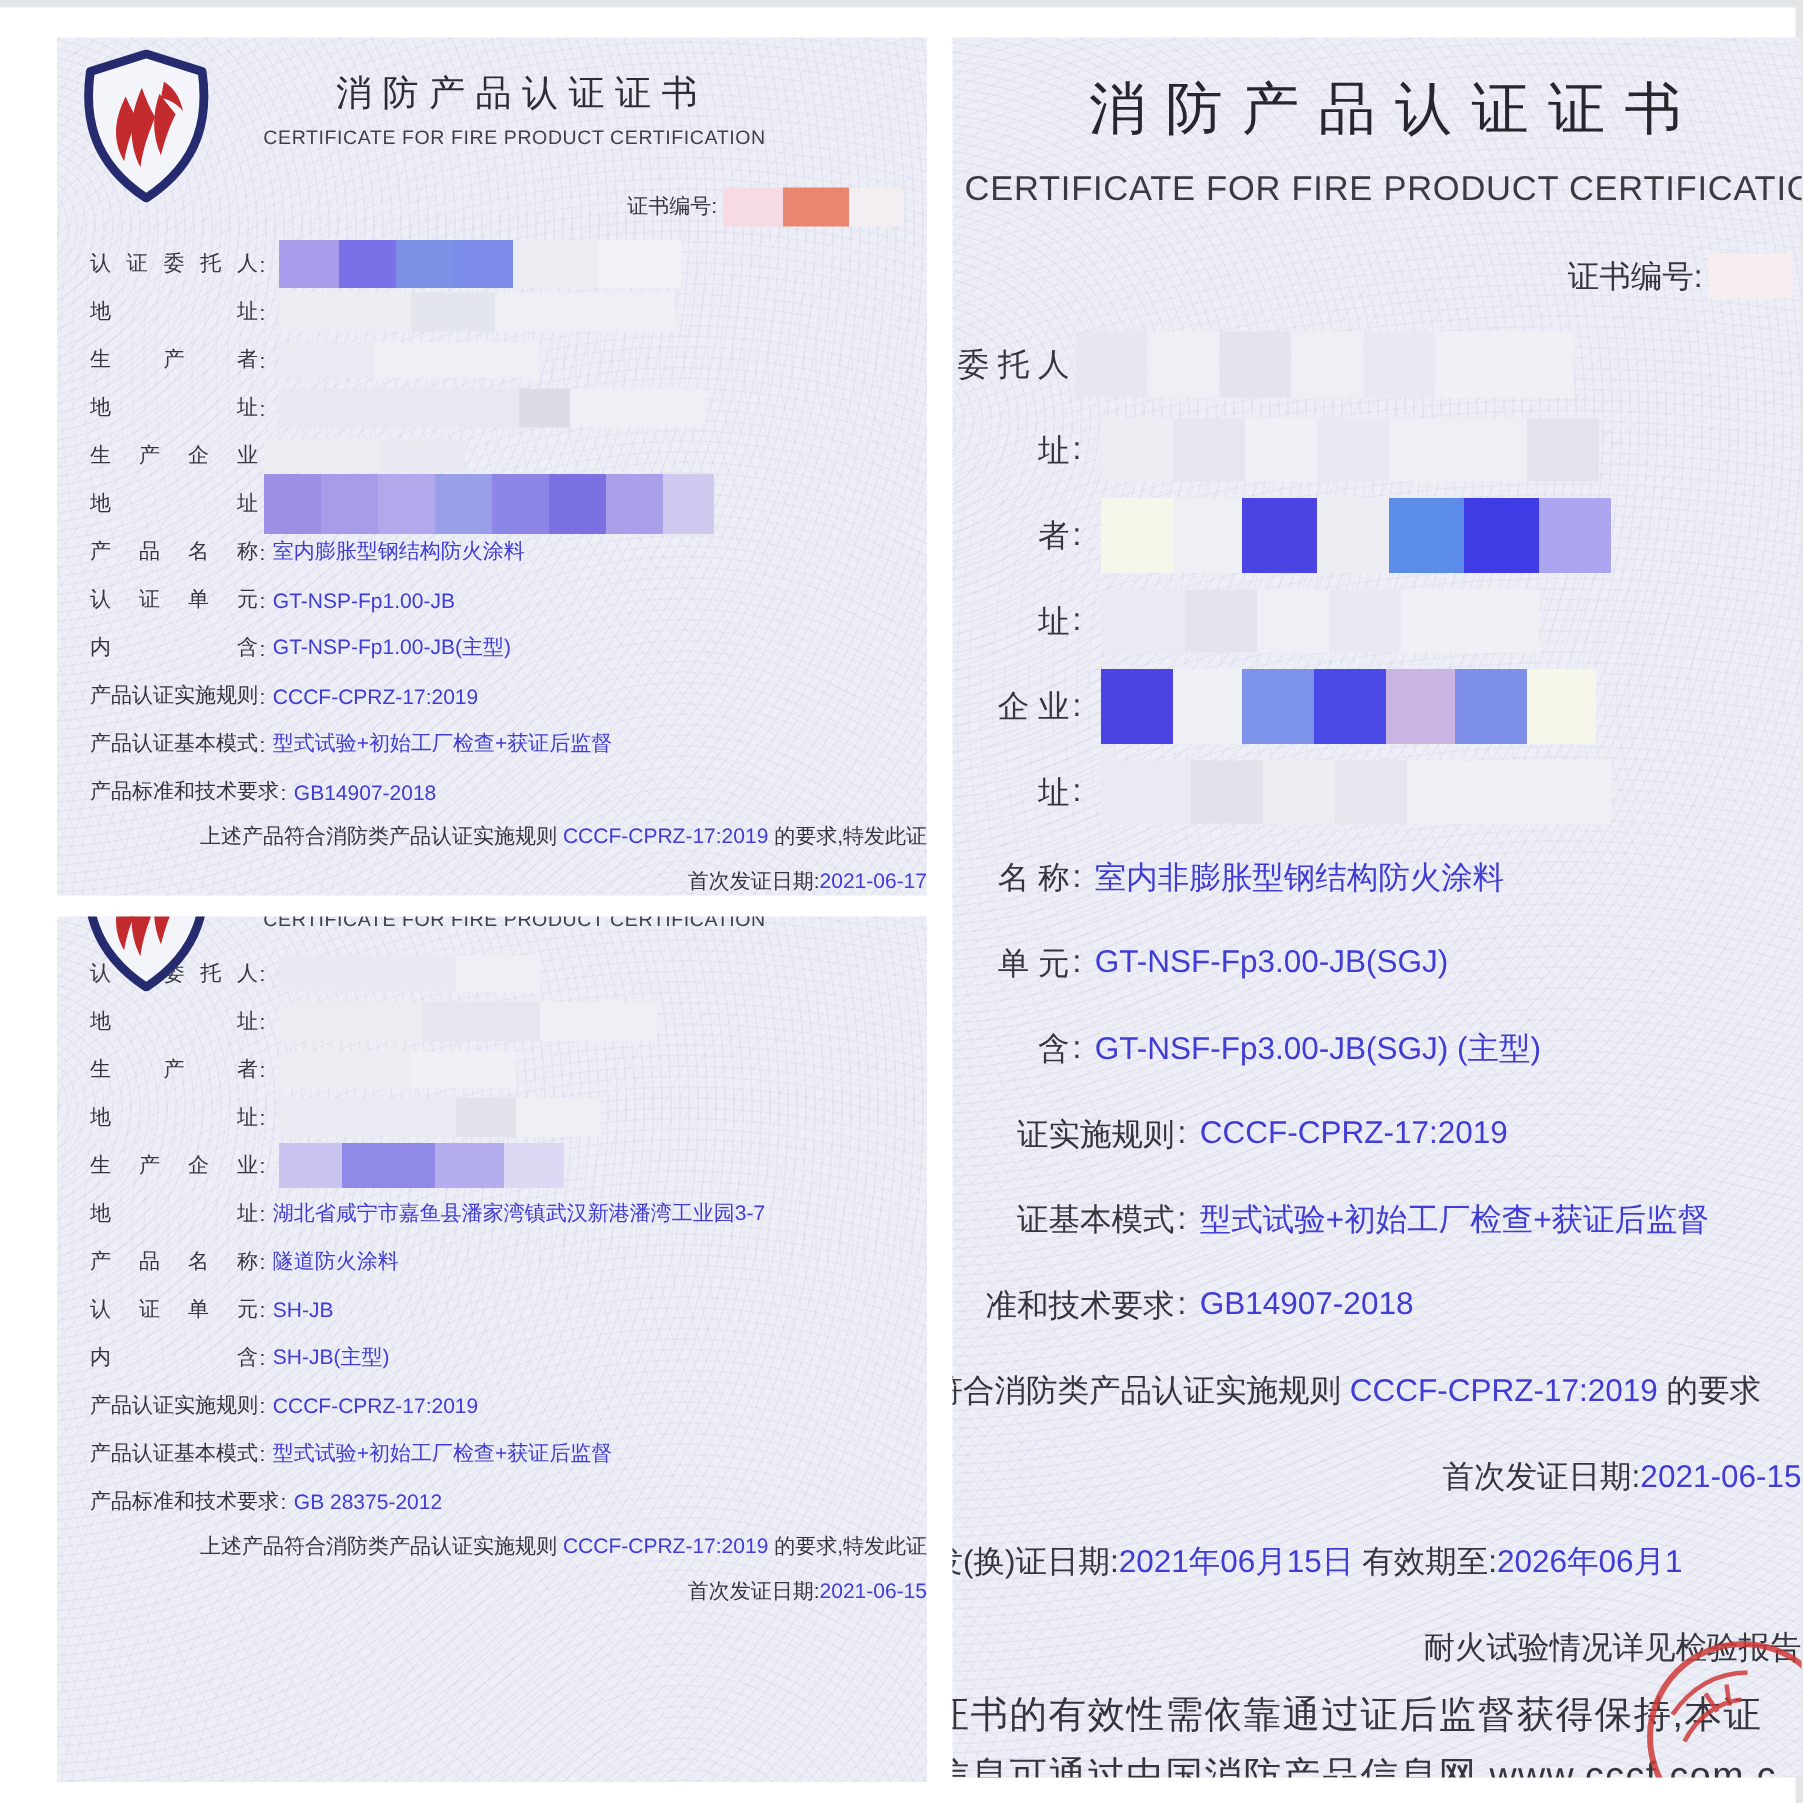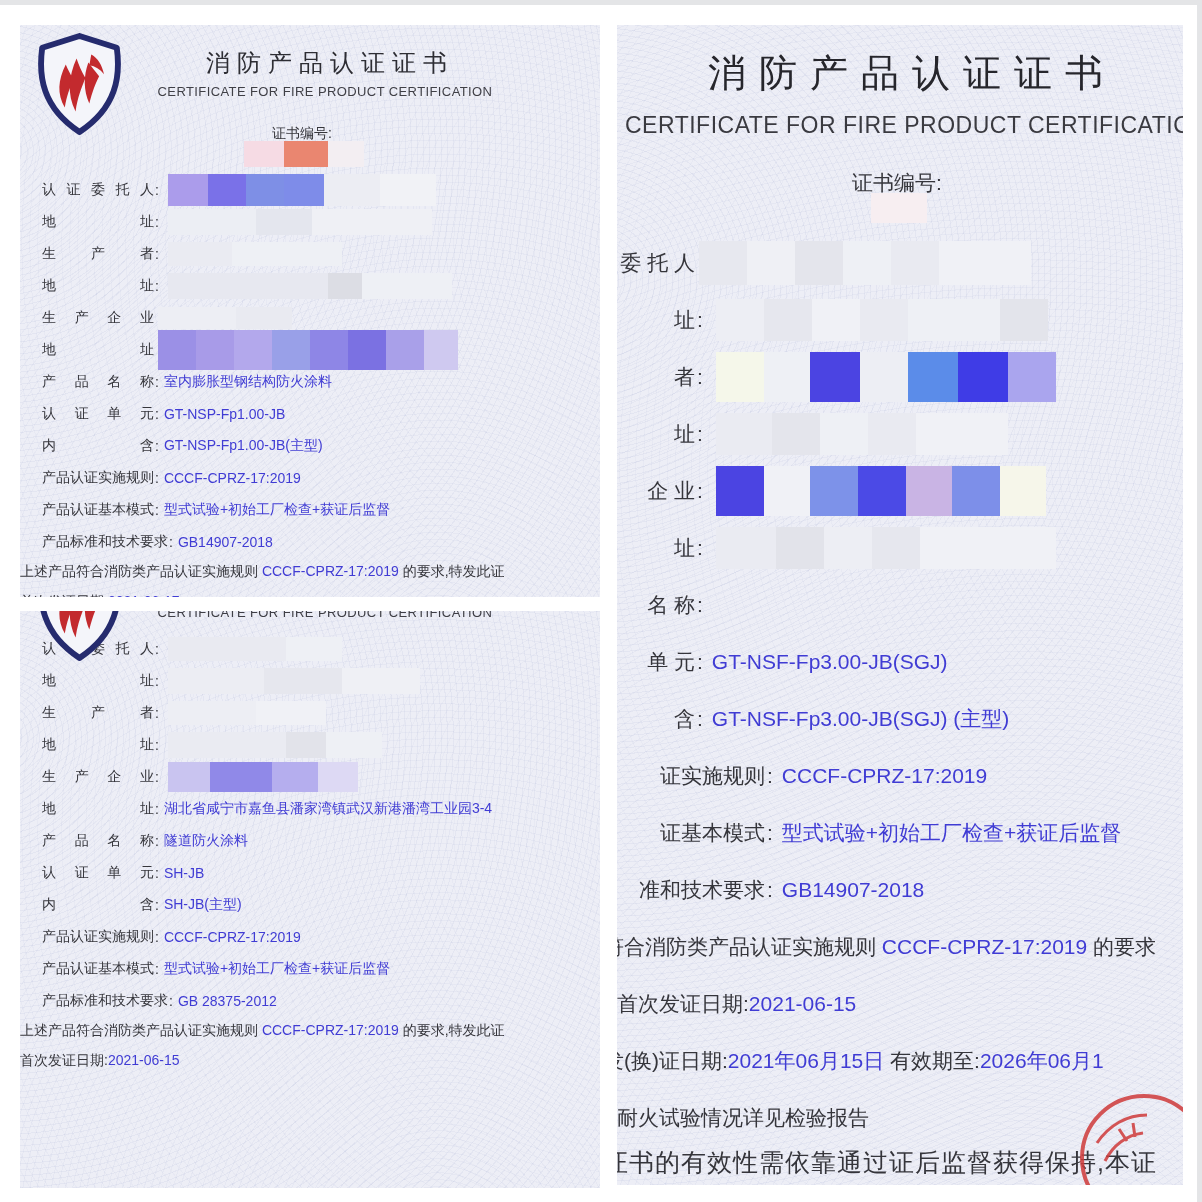--- a/index.html
+++ b/index.html
@@ -10,40 +10,41 @@
   .edge-top{position:absolute;left:0;top:0;width:1202px;height:5px;background:#e4e5e7;}
   .edge-right{position:absolute;right:0;top:0;width:5px;height:1202px;background:#e4e5e7;}
 
   .cert{
     position:absolute;overflow:hidden;
     background:
       repeating-radial-gradient(circle at -4% 22%, rgba(125,138,190,0.085) 0 1px, transparent 1px 6px),
       repeating-radial-gradient(circle at 72% 112%, rgba(125,138,190,0.065) 0 1px, transparent 1px 7px),
       repeating-radial-gradient(circle at 108% 38%, rgba(125,138,190,0.05) 0 1px, transparent 1px 8px),
       #edeef6;
+    margin-left: 18px;
   }
   #p-lt{left:20px;top:25px;width:580px;height:572px;}
   #p-lb{left:20px;top:611px;width:580px;height:577px;}
   #p-rt{left:617px;top:25px;width:566px;height:1160px;}
 
   .logo{position:absolute;left:12px;top:8px;width:95px;height:102px;}
   #p-lb .logo{top:-52px;}
 
   .title{margin:22px 0 0 0;padding-left:40px;text-align:center;
     font-size:24px;font-weight:500;letter-spacing:7px;color:#2d2d33;line-height:32px;}
   .subtitle{margin-top:4px;padding-left:30px;text-align:center;font-size:13px;
     letter-spacing:0.4px;color:#3f3f46;line-height:18px;white-space:nowrap;}
   #p-lb .subtitle{margin-top:-7px;}
 
   #p-rt .title{margin-top:24px;padding-left:24px;font-size:38px;letter-spacing:13px;line-height:48px;color:#26262c;}
   #p-rt .subtitle{margin-top:14px;padding-left:8px;text-align:left;font-size:23px;color:#3a3a40;
     letter-spacing:0.5px;line-height:28px;}
 
   .cno{display:flex;justify-content:flex-end;align-items:center;margin-top:24px;padding-right:16px;
-    font-size:14px;min-height:26px;flex-direction:column;}
+    font-size:14px;min-height:26px;}
   .cno-lbl{color:#35353b;}
   #p-lb .cno{margin-top:26px;padding-right:14px;min-height:28px;}
   #p-rt .cno{margin-top:30px;padding-right:6px;font-size:21px;min-height:30px;}
 
   .rows{margin-top:14px;padding-left:22px;}
   #p-lb .rows{margin-top:16px;}
   .frow{display:flex;align-items:center;min-height:22px;margin-bottom:10px;font-size:14px;}
   .flbl{display:inline-block;min-width:112px;color:#35353b;text-align:justify;text-align-last:justify;}
   .fcolon{margin:0 5px 0 1px;color:#35353b;}
   .fval{color:#403cd4;white-space:nowrap;}
@@ -51,21 +52,21 @@
   #p-rt .rows{margin-top:30px;margin-left:-14px;padding-left:0;}
   #p-rt .frow{font-size:21px;min-height:24px;margin-bottom:29px;}
   #p-rt .flbl{min-width:92px;text-align:right;text-align-last:right;}
   #p-rt .flbl.wide{min-width:162px;}
   #p-rt .fcolon{margin:0 9px 0 2px;}
 
   .redact{display:inline-flex;align-items:center;height:22px;margin-left:4px;}
   .rblock{display:inline-block;flex:none;}
 
   .lines .line{min-height:22px;margin-bottom:8px;font-size:14px;white-space:nowrap;}
-  .line.c{text-align:left;}
+  .line.c{text-align:right;}
   .seg{color:#35353b;} .seg.b{color:#403cd4;}
 
   #p-rt .lines .line{font-size:21px;min-height:24px;margin-bottom:29px;}
   #p-rt .line.clip{margin-left:-14px;}
   #p-rt .line.gap-sm{margin-bottom:14px;}
   #p-rt .line.lg{font-size:25px;min-height:28px;margin-bottom:8px;letter-spacing:1px;}
 
   .stamp{position:absolute;right:-36px;bottom:-48px;width:150px;height:150px;opacity:.85;}
 </style>
 </head>
@@ -242,21 +243,21 @@
         <span class="redact">
           <span class="rblock" style="background: rgb(201, 196, 240); width: 42px; height: 30px;"></span>
           <span class="rblock" style="background: rgb(144, 137, 232); width: 62px; height: 30px;"></span>
           <span class="rblock" style="background: rgb(181, 174, 238); width: 46px; height: 30px;"></span>
           <span class="rblock" style="background: rgb(221, 217, 244); width: 40px; height: 30px;"></span>
         </span>
       </div>
       <div class="frow">
         <span class="flbl">地址</span>
         <span class="fcolon">:</span>
-        <span class="fval">湖北省咸宁市嘉鱼县潘家湾镇武汉新港潘湾工业园3-4</span>
+        <span class="fval">湖北省咸宁市嘉鱼县潘家湾镇武汉新港潘湾工业园3-7</span>
       </div>
       <div class="frow">
         <span class="flbl">产品名称</span>
         <span class="fcolon">:</span>
         <span class="fval">隧道防火涂料</span>
       </div>
       <div class="frow">
         <span class="flbl">认证单元</span>
         <span class="fcolon">:</span>
         <span class="fval">SH-JB</span>
@@ -365,20 +366,21 @@
           <span class="rblock" style="background: rgb(234, 235, 242); width: 60px; height: 42px;"></span>
           <span class="rblock" style="background: rgb(226, 227, 234); width: 48px; height: 42px;"></span>
           <span class="rblock" style="background: rgb(237, 238, 244); width: 48px; height: 42px;"></span>
           <span class="rblock" style="background: rgb(230, 231, 238); width: 48px; height: 42px;"></span>
           <span class="rblock" style="background: rgb(240, 241, 246); width: 136px; height: 42px;"></span>
         </span>
       </div>
       <div class="frow">
         <span class="flbl">名 称</span>
         <span class="fcolon">:</span>
+        <span class="fval">室内非膨胀型钢结构防火涂料</span>
       </div>
       <div class="frow">
         <span class="flbl">单 元</span>
         <span class="fcolon">:</span>
         <span class="fval">GT-NSF-Fp3.00-JB(SGJ)</span>
       </div>
       <div class="frow">
         <span class="flbl">含</span>
         <span class="fcolon">:</span>
         <span class="fval">GT-NSF-Fp3.00-JB(SGJ) (主型)</span>

